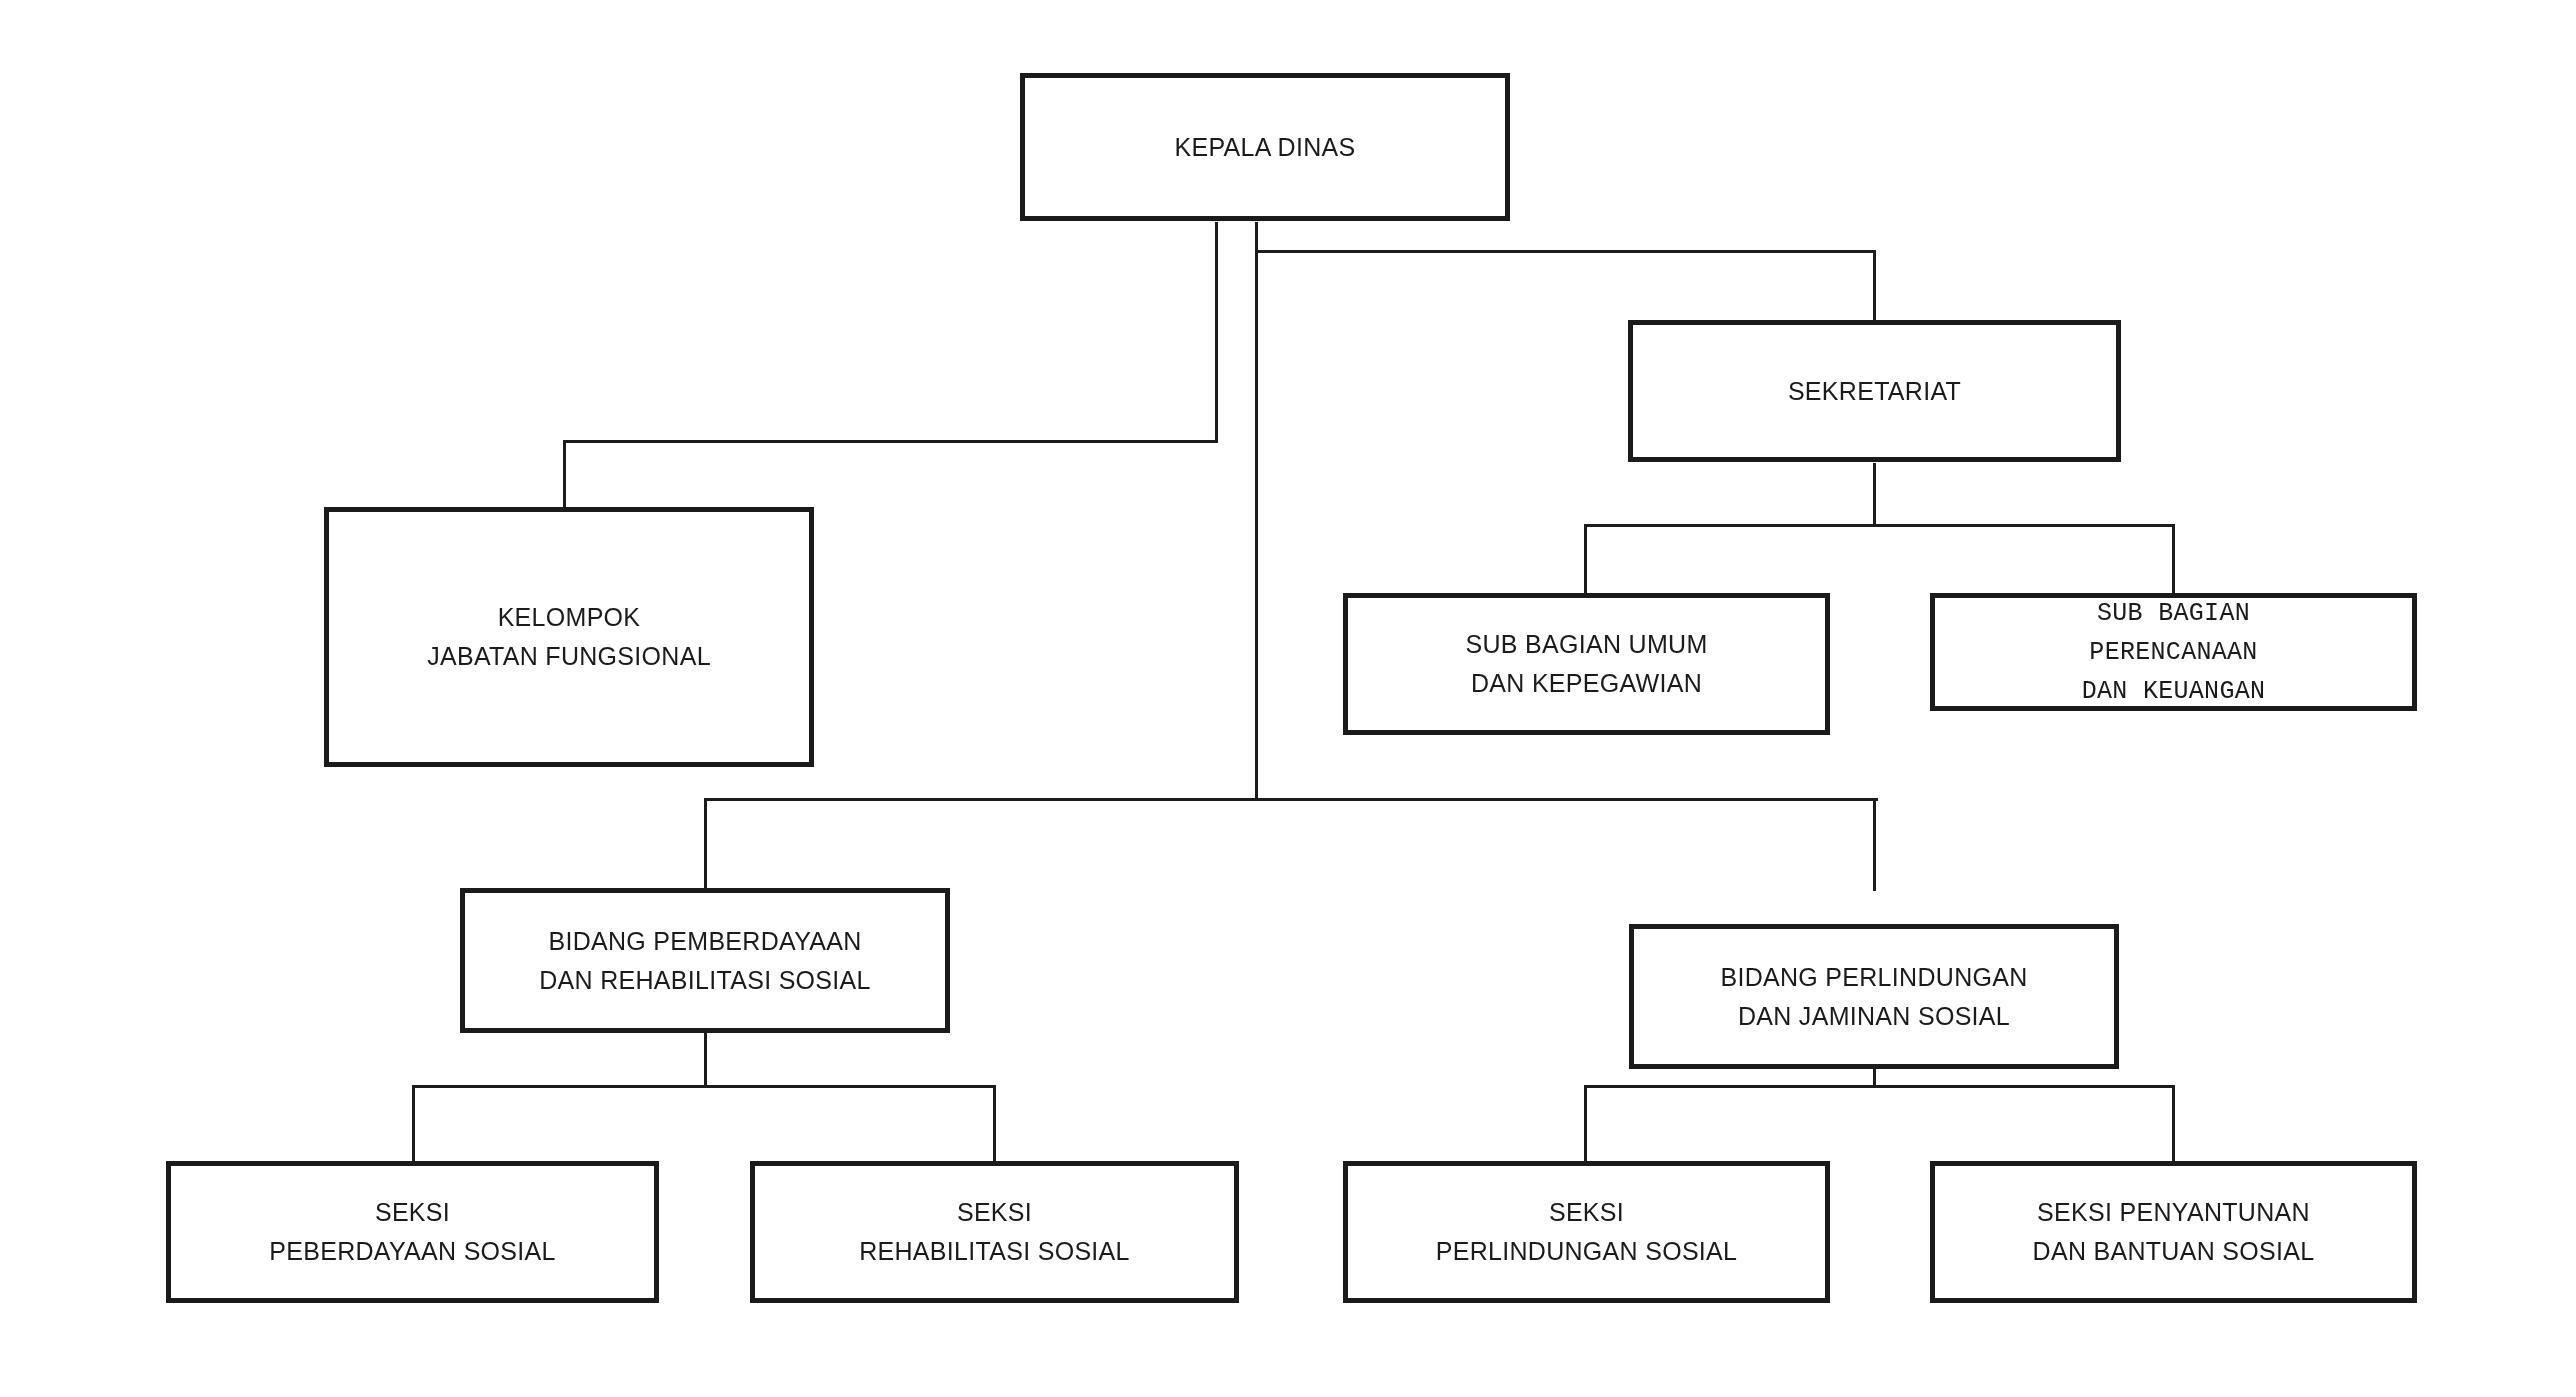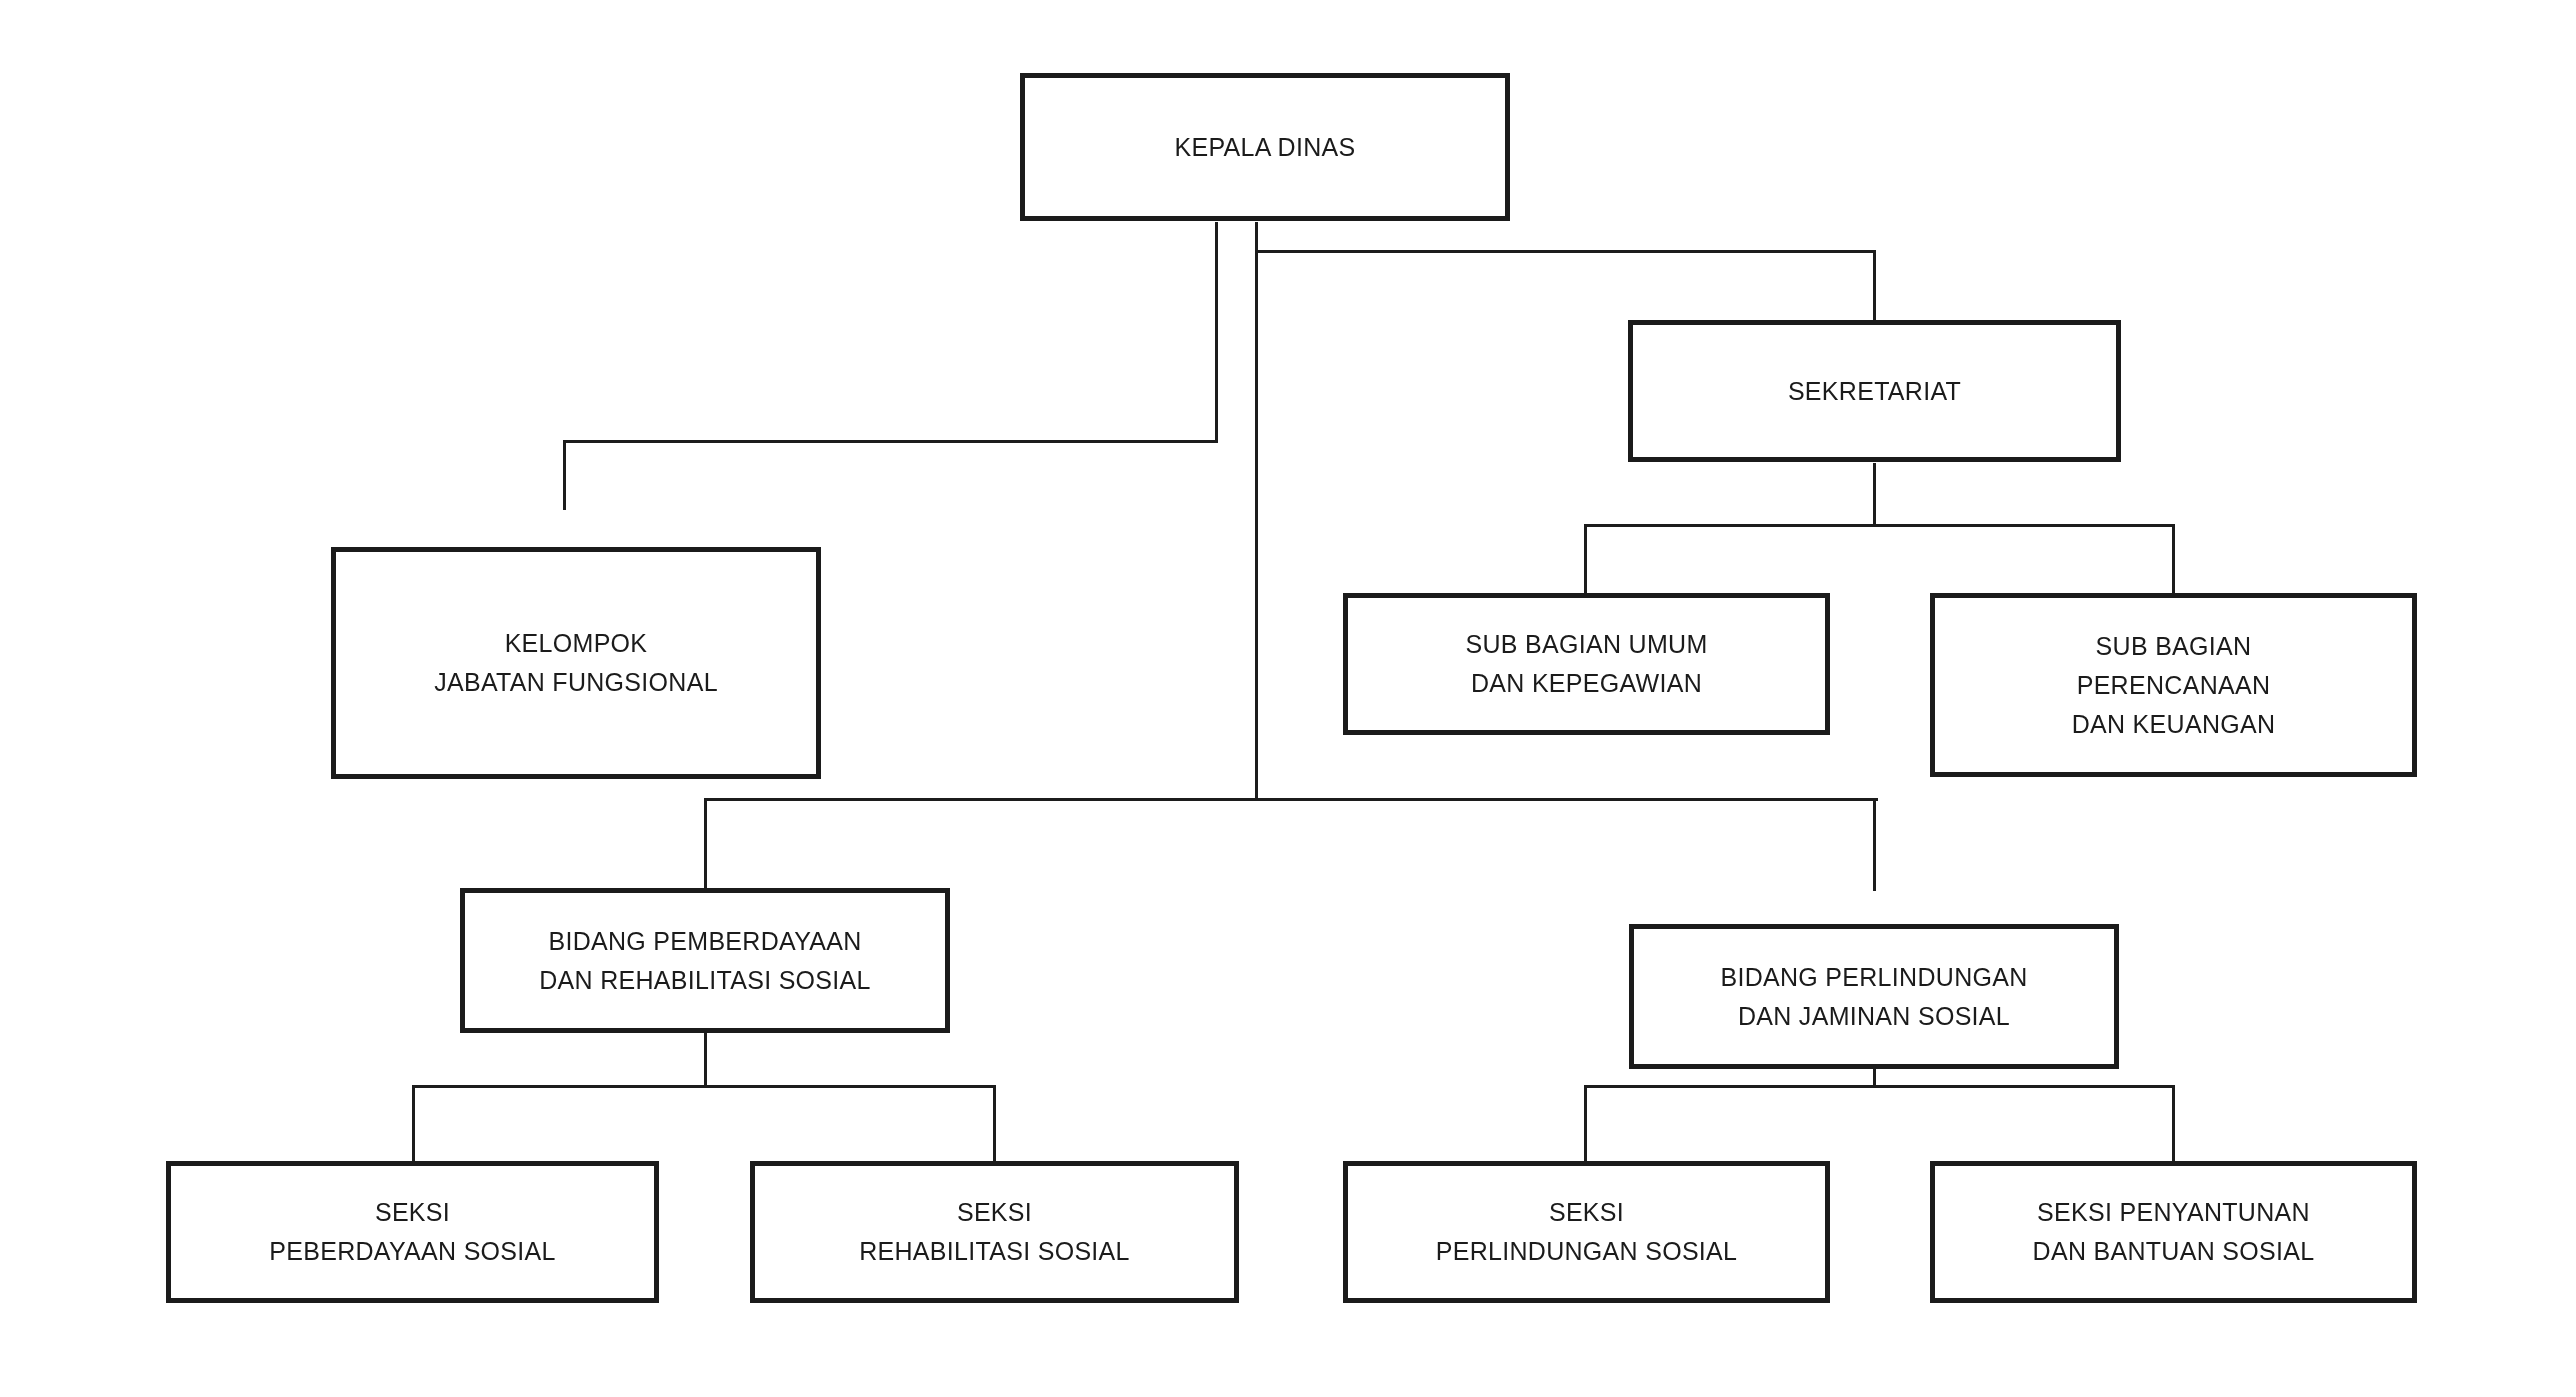--- a/index.html
+++ b/index.html
@@ -34,23 +34,23 @@
   }
   .line {
     position: absolute;
     background: #1c1c1c;
     z-index: 1;
   }
 
   
   #n-kepala          { left: 1020px; top: 73px;  width: 490px; height: 148px; }
   #n-sekretariat     { left: 1628px; top: 320px;  width: 493px; height: 142px; }
-  #n-kelompok        { left: 331px;  top: 507px;  width: 490px; height: 232px; margin-top: 40px; }
+  #n-kelompok        { left: 324px;  top: 507px;  width: 490px; height: 260px; }
   #n-sub-umum        { left: 1343px; top: 593px;  width: 487px; height: 142px; }
-  #n-sub-perencanaan { left: 1930px; top: 593px;  width: 487px; height: 184px; }
+  #n-sub-perencanaan { left: 1930px; top: 593px;  width: 487px; height: 118px; font-family: Liberation Mono, monospace; }
   #n-bidang-pemb     { left: 460px;  top: 888px; width: 490px; height: 145px; }
   #n-bidang-perl     { left: 1629px; top: 888px; width: 490px; height: 145px; margin-top: 36px; }
   #n-seksi-peb       { left: 166px;  top: 1161px; width: 493px; height: 142px; }
   #n-seksi-reh       { left: 750px; top: 1161px; width: 489px; height: 142px; }
   #n-seksi-perl      { left: 1343px; top: 1161px; width: 487px; height: 142px; }
   #n-seksi-peny      { left: 1930px; top: 1161px; width: 487px; height: 142px; }
 
   
   #l-kepala-elbow-v      { left: 1215px; top: 222px;  width: 2.7px;    height: 221px; }
   #l-kepala-elbow-h      { left: 563px;  top: 440px;  width: 655px;  height: 2.7px;  }

